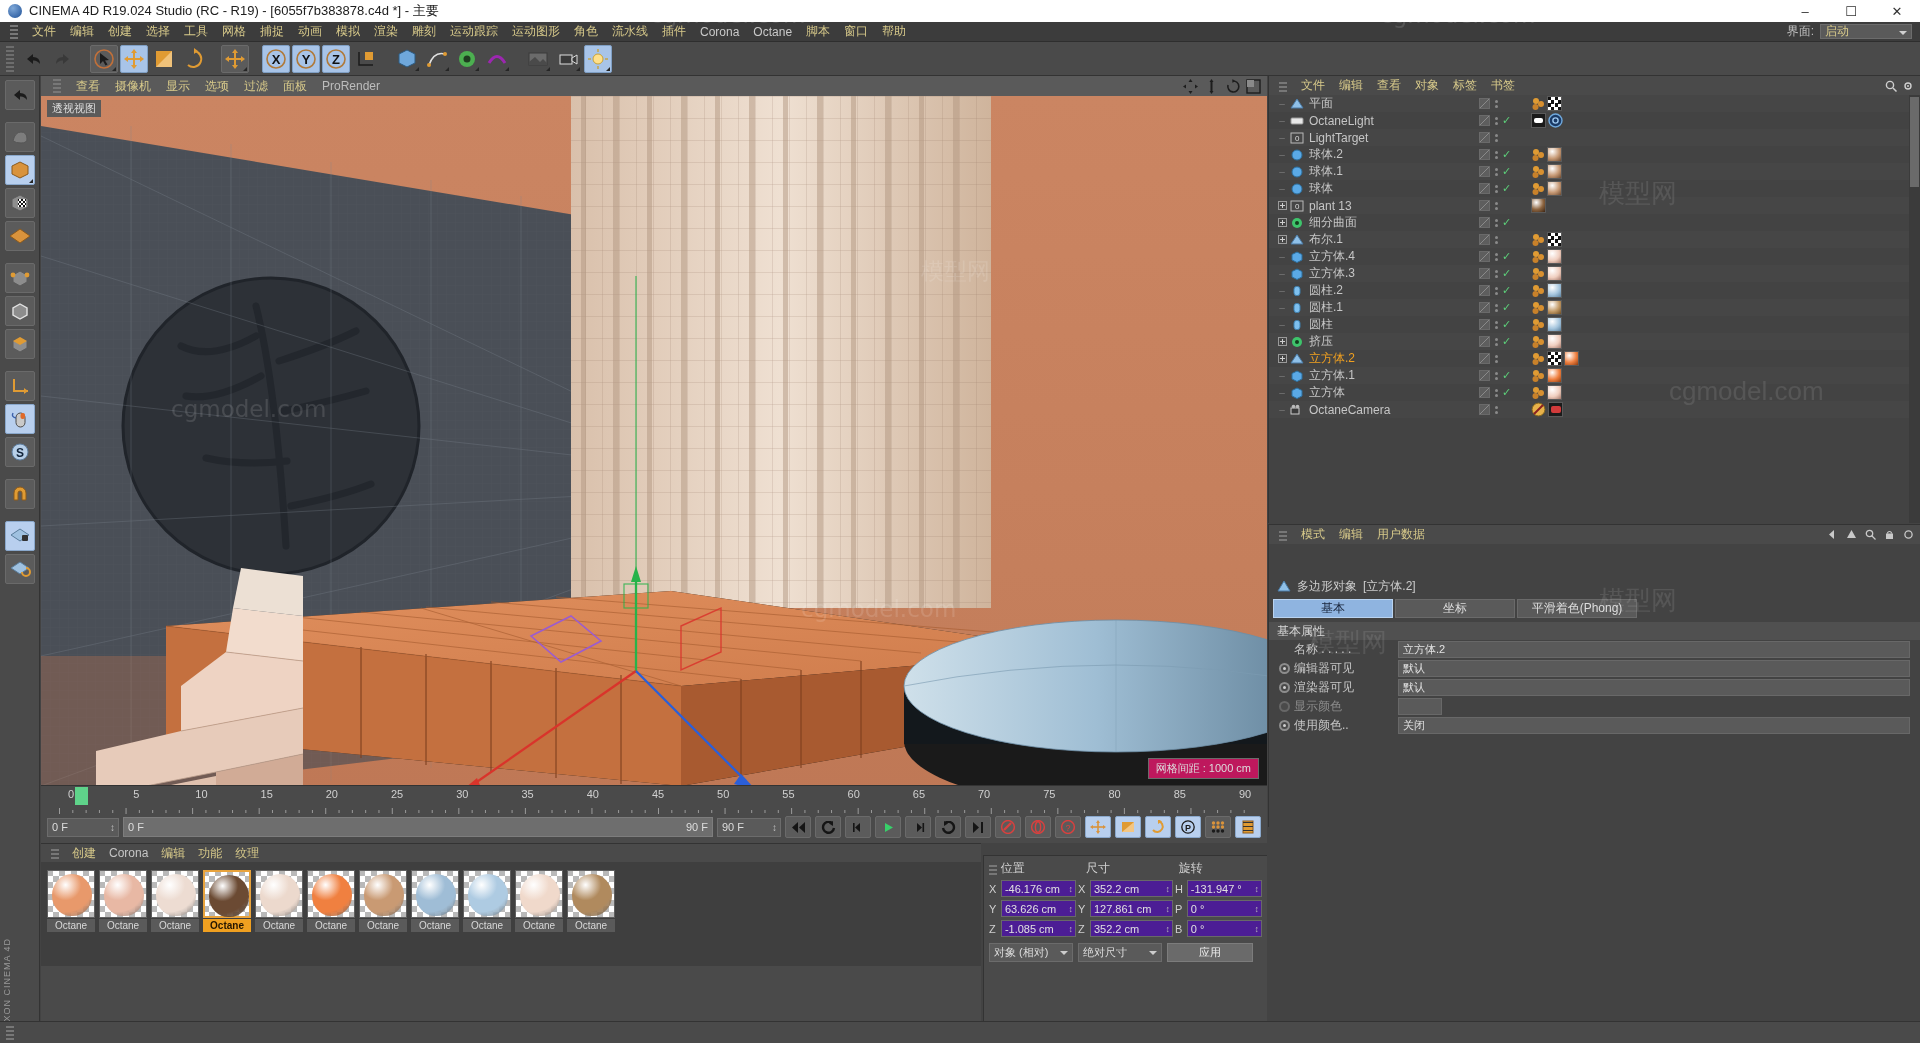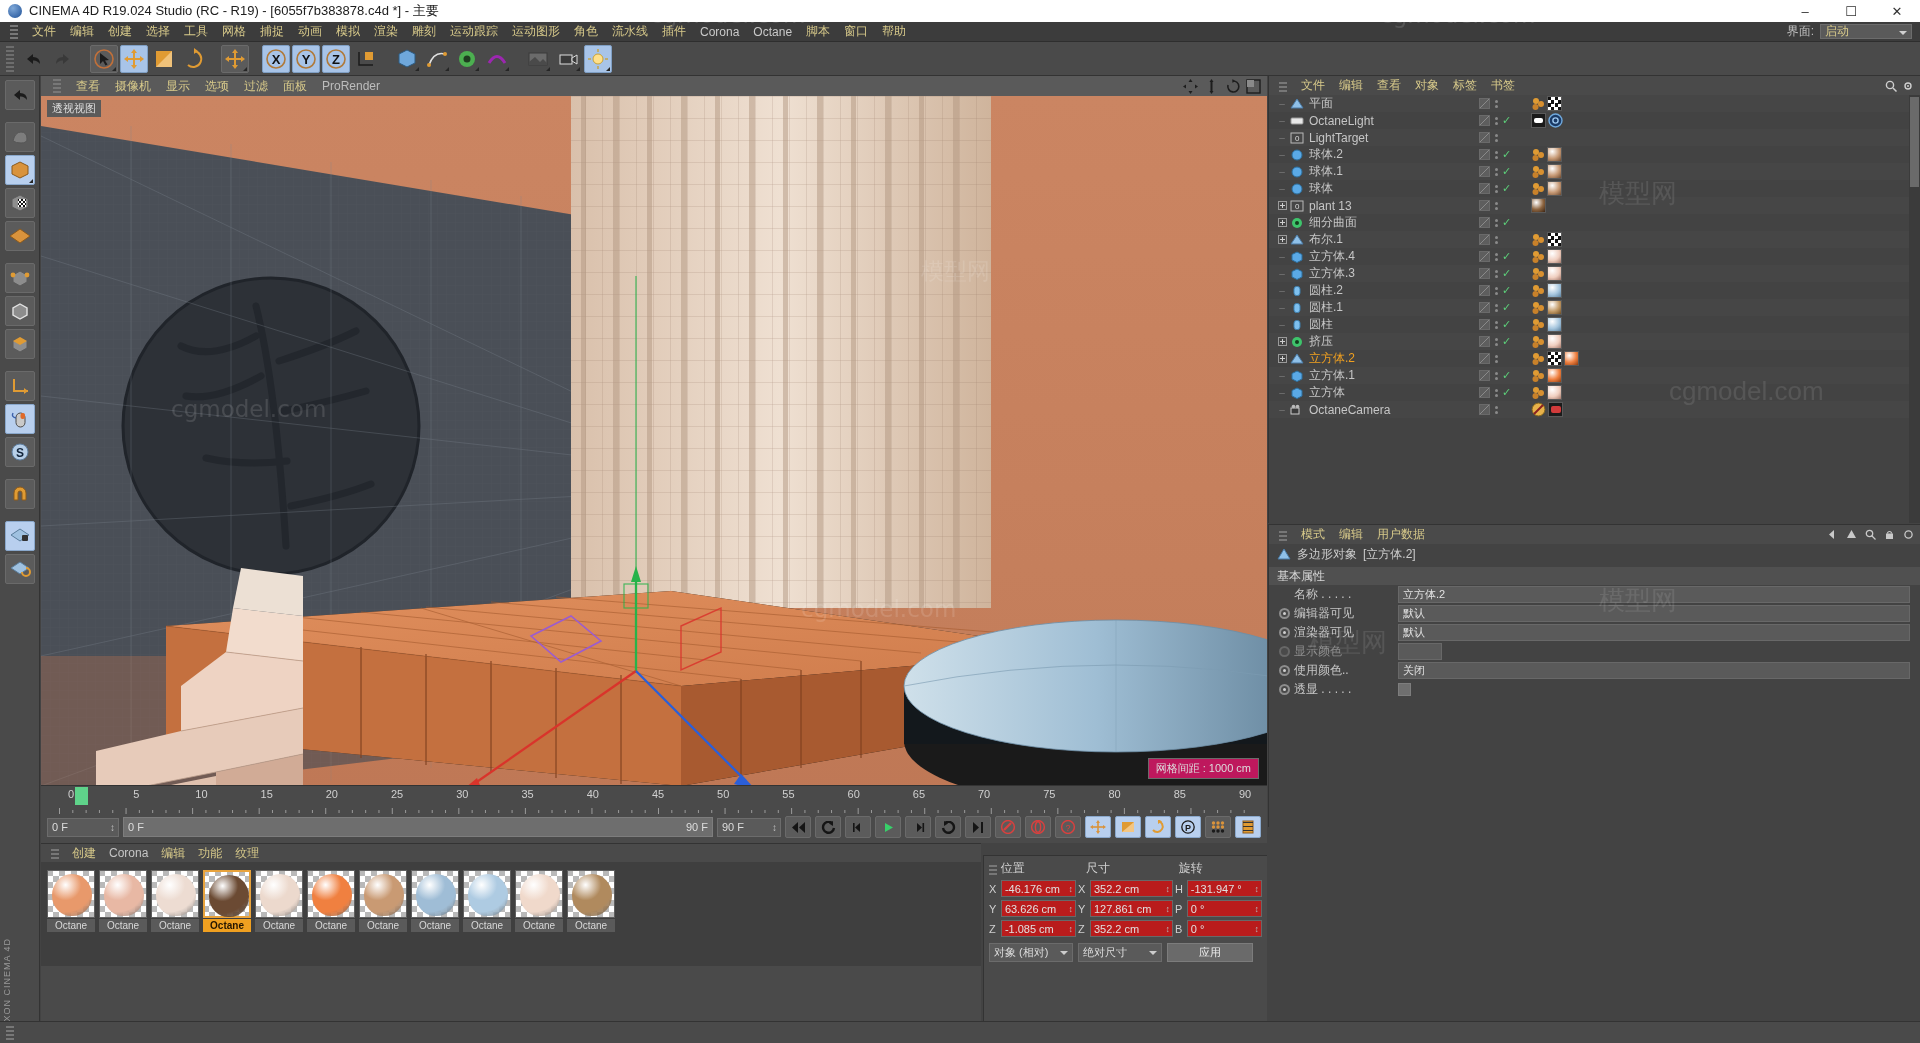--- a/index.html
+++ b/index.html
@@ -105,21 +105,21 @@
 
   
   .coord { position:absolute; left:983px; width:284px; bottom:10px; height:178px; background:#4a4a4a;
      border-top:1px solid #333; border-left:1px solid #333; padding:4px 5px;}
   .coord-head { display:flex; align-items:center; gap:2px; height:17px;}
   .coord-head .g{width:8px;height:12px;background:repeating-linear-gradient(0deg,#777 0 2px,transparent 2px 4px);margin-right:2px;}
   .coord-head b { font-weight:normal; font-size:12px; color:#d0d0d0; }
   .ch1{width:86px;} .ch2{width:94px;} .ch3{width:86px;}
   .crow { display:flex; align-items:center; gap:2px; margin-top:3px;}
   .clab { width:10px; font-size:11px; color:#cfcfcf;}
-  .cfield { background:#b91c1c; border:1px solid #686868; height:17px; font-size:11px; color:#e0e0e0;
+  .cfield { background:#4c1d95; border:1px solid #686868; height:17px; font-size:11px; color:#e0e0e0;
      display:flex;align-items:center; padding:0 3px; position:relative;}
   .cf1{width:76px;} .cf2{width:84px;} .cf3{width:76px;}
   .cfield:after{content:"\2195"; position:absolute; right:2px; font-size:9px; color:#b5b5b5;}
   .coord-foot { display:flex; gap:5px; margin-top:6px;}
   .cdrop { background:#5a5a5a;border:1px solid #6b6b6b;height:19px;width:84px;font-size:11px;color:#ddd;
      display:flex;align-items:center;padding:0 4px;position:relative;}
   .cdrop:after{content:"";position:absolute;right:4px;top:7px;border-left:4px solid transparent;
      border-right:4px solid transparent;border-top:4px solid #ccc;}
   .cbtn { background:#6a6a6a;border:1px solid #7c7c7c;height:19px;width:86px;font-size:11px;color:#eee;
      display:flex;align-items:center;justify-content:center;}
@@ -149,21 +149,21 @@
   .om-thumb { position:absolute; left:1px; top:2px; width:9px; height:90px; background:#6a6a6a;}
 
   
   .attr { position:absolute; right:0; top:448px; width:652px; bottom:216px; background:#434343;
      border-left:1px solid #333; border-top:1px solid #333;}
   .at-menu { height:19px; background:#4a4a4a; display:flex; align-items:center; gap:14px; padding-left:10px;}
   .at-menu .g{width:8px;height:12px;background:repeating-linear-gradient(0deg,#777 0 2px,transparent 2px 4px);}
   .at-menu span{font-size:12px;color:#d7c98a;}
   .at-menu .right{margin-left:auto;padding-right:6px;display:flex;gap:8px;align-items:center;}
   .at-title { height:21px; display:flex; align-items:center; gap:6px; padding-left:8px; font-size:12px;
-     color:#cccccc; background:#434343;}
+     color:#cccccc; background:#434343;margin-top:32px;}
   .at-tabs { display:flex; gap:2px; padding:2px 4px; }
   .at-tab { height:19px; min-width:120px; display:flex;align-items:center;justify-content:center;
      background:#5a5a5a; border:1px solid #6a6a6a; font-size:12px; color:#ddd;}
   .at-tab.on { background:#8fb4e0; border-color:#b9d3f0; color:#18243a;}
   .at-sect { height:18px; background:#505050; display:flex; align-items:center; padding-left:8px;
      font-size:12px; color:#d8d8d8; margin-top:2px;}
   .at-row { display:flex; align-items:center; height:19px; padding-left:10px; gap:4px;}
   .at-radio { width:11px;height:11px;border-radius:50%; border:2px solid #8d8d8d; background:#4a4a4a;
      flex:0 0 auto; position:relative;}
   .at-radio.on:after{content:"";position:absolute;left:2px;top:2px;width:3px;height:3px;border-radius:50%;background:#cfcfcf;}
@@ -1605,20 +1605,25 @@
             </svg>
         </div>
       </div>
       <div class="at-title">
         <svg width="14" height="13" viewBox="0 0 14 13">
             <path d="M7 1 L13 11 L1 11 Z" fill="#8fc0e8" stroke="#4a7ba6"></path>
           </svg>
         <span>多边形对象</span>
         <span>[立方体.2]</span>
       </div>
+      <div class="at-tabs" id="attabs">
+          <div class="at-tab on">基本</div>
+          <div class="at-tab">坐标</div>
+          <div class="at-tab">平滑着色(Phong)</div>
+        </div>
       <div class="at-sect">基本属性</div>
       <div id="atfields">
           <div class="at-row">
             <span style="width:11px;flex:0 0 auto"></span>
             <span class="at-lab">名称 . . . . .</span>
             <div class="at-in">立方体.2</div>
           </div>
           <div class="at-row">
             <span class="at-radio on"></span>
             <span class="at-lab">编辑器可见</span>
@@ -1632,25 +1637,20 @@
           <div class="at-row">
             <span class="at-radio off"></span>
             <span class="at-lab dim">显示颜色</span>
             <div class="at-in sm"></div>
           </div>
           <div class="at-row">
             <span class="at-radio on"></span>
             <span class="at-lab">使用颜色..</span>
             <div class="at-in">关闭</div>
           </div>
-          <div class="at-row">
-            <span class="at-radio on"></span>
-            <span class="at-lab">透显 . . . . .</span>
-            <span class="at-chk"></span>
-          </div>
         </div>
       <div class="wm2" style="left:40px;top:100px;">模型网</div>
       <div class="wm2" style="left:330px;top:58px;">模型网</div>
     </div>
 
   </div>
 
   <div class="statusbar">
     <div class="g"></div>
   </div>

